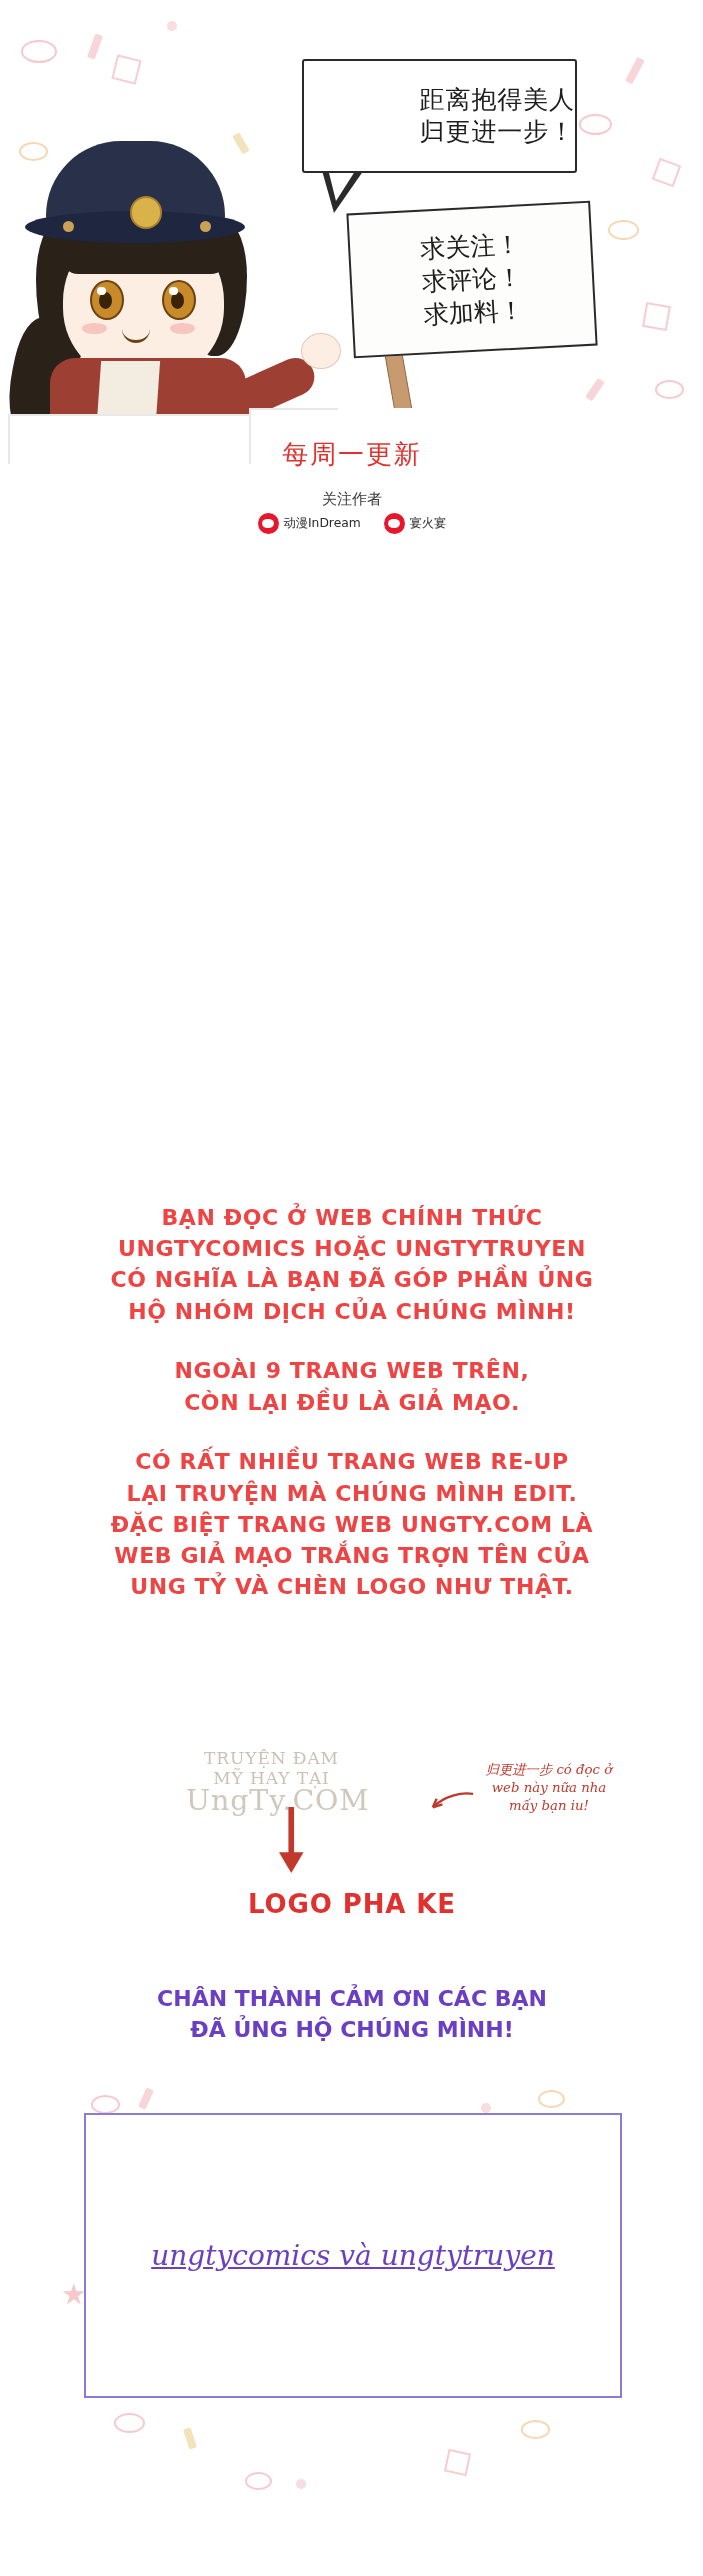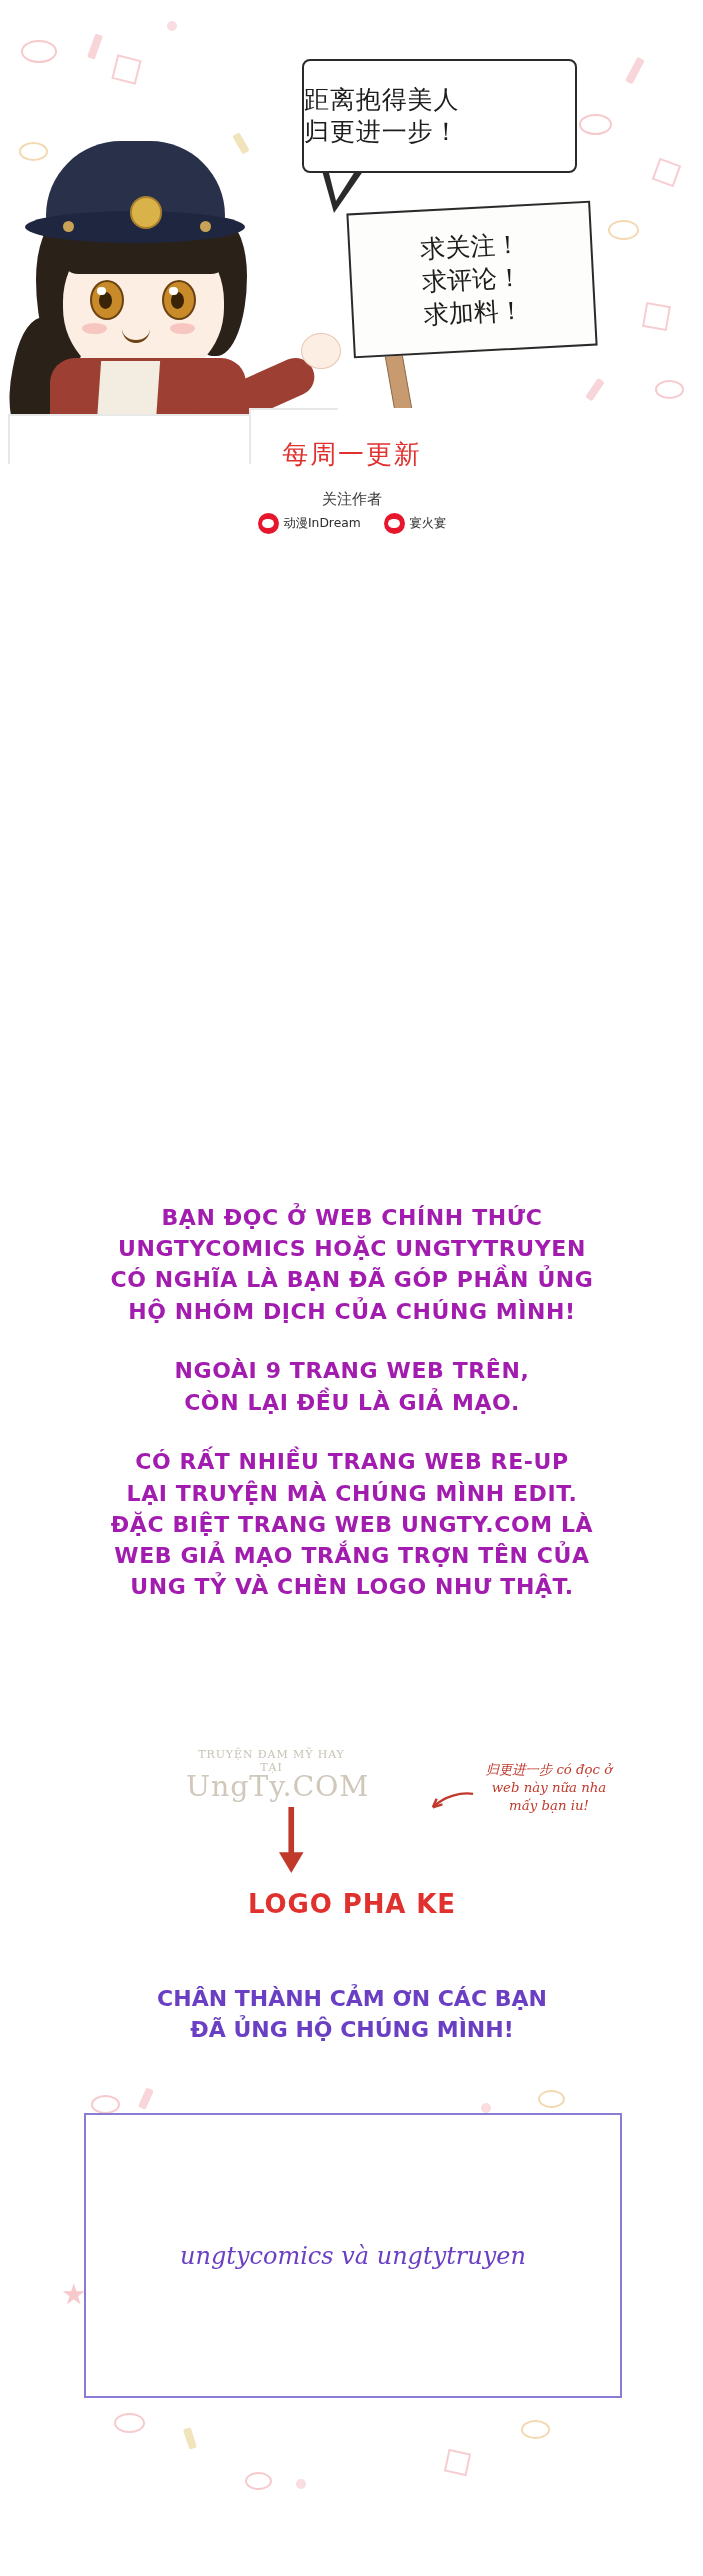--- a/index.html
+++ b/index.html
@@ -60,25 +60,25 @@
 
   
   .bubble {
     position: absolute;
     left: 302px;
     top: 59px;
     width: 275px;
     height: 114px;
     background: #ffffff;
     border: 2.8px solid #2a2a2a;
-    border-radius: 8px;
+    border-radius: 3px;
     box-sizing: border-box;
     display: flex;
     align-items: center;
-    justify-content: flex-start;
+    justify-content: flex-end;
     z-index: 6;
   }
   .bubble-text {
     font-family: "DejaVu Sans", sans-serif;
     font-size: 25px;
     line-height: 1.3;
     color: #1d1d1d;
     text-align: center;
     letter-spacing: 0.9px;
     white-space: pre-line;
@@ -394,21 +394,21 @@
     color: #2b2b2b;
   }
 
   
   .notice {
     position: absolute;
     left: 0;
     right: 0;
     top: 1202px;
     text-align: center;
-    color: #a21caf;
+    color: #ef4444;
     font-family: "DejaVu Sans", sans-serif;
     font-weight: bold;
     font-size: 22px;
     line-height: 1.42;
     letter-spacing: 0.6px;
   }
   .notice p {
     margin: 0 0 28.5px 0;
     white-space: pre-line;
   }
@@ -424,21 +424,21 @@
   }
   .fake-logo {
     position: absolute;
     left: 186px;
     top: 0;
     width: 171px;
     text-align: center;
   }
   .fake-logo-small {
     font-family: "DejaVu Serif", serif;
-    font-size: 11px;
+    font-size: 17px;
     color: #c9c2b5;
     letter-spacing: 0.9px;
   }
   .fake-logo-big {
     font-family: "DejaVu Serif", serif;
     font-size: 28.5px;
     color: #cfc8bb;
     letter-spacing: 0.9px;
     margin-top: -3.8px;
   }
@@ -516,21 +516,21 @@
     justify-content: center;
     gap: 13.3px;
   }
   .frame-line {
     font-family: "DejaVu Serif", serif;
     font-style: italic;
     font-size: 26px;
     color: #6a3fc4;
     text-align: center;
   }
-  .frame-line.small { font-size: 24px; }
+  .frame-line.small { font-size: 28px; text-decoration: underline; }
 
   .star-badge {
     position: absolute;
     color: #f5c84a;
     font-size: 28.5px;
     line-height: 1;
   }
 </style>
 </head>
 <body>

